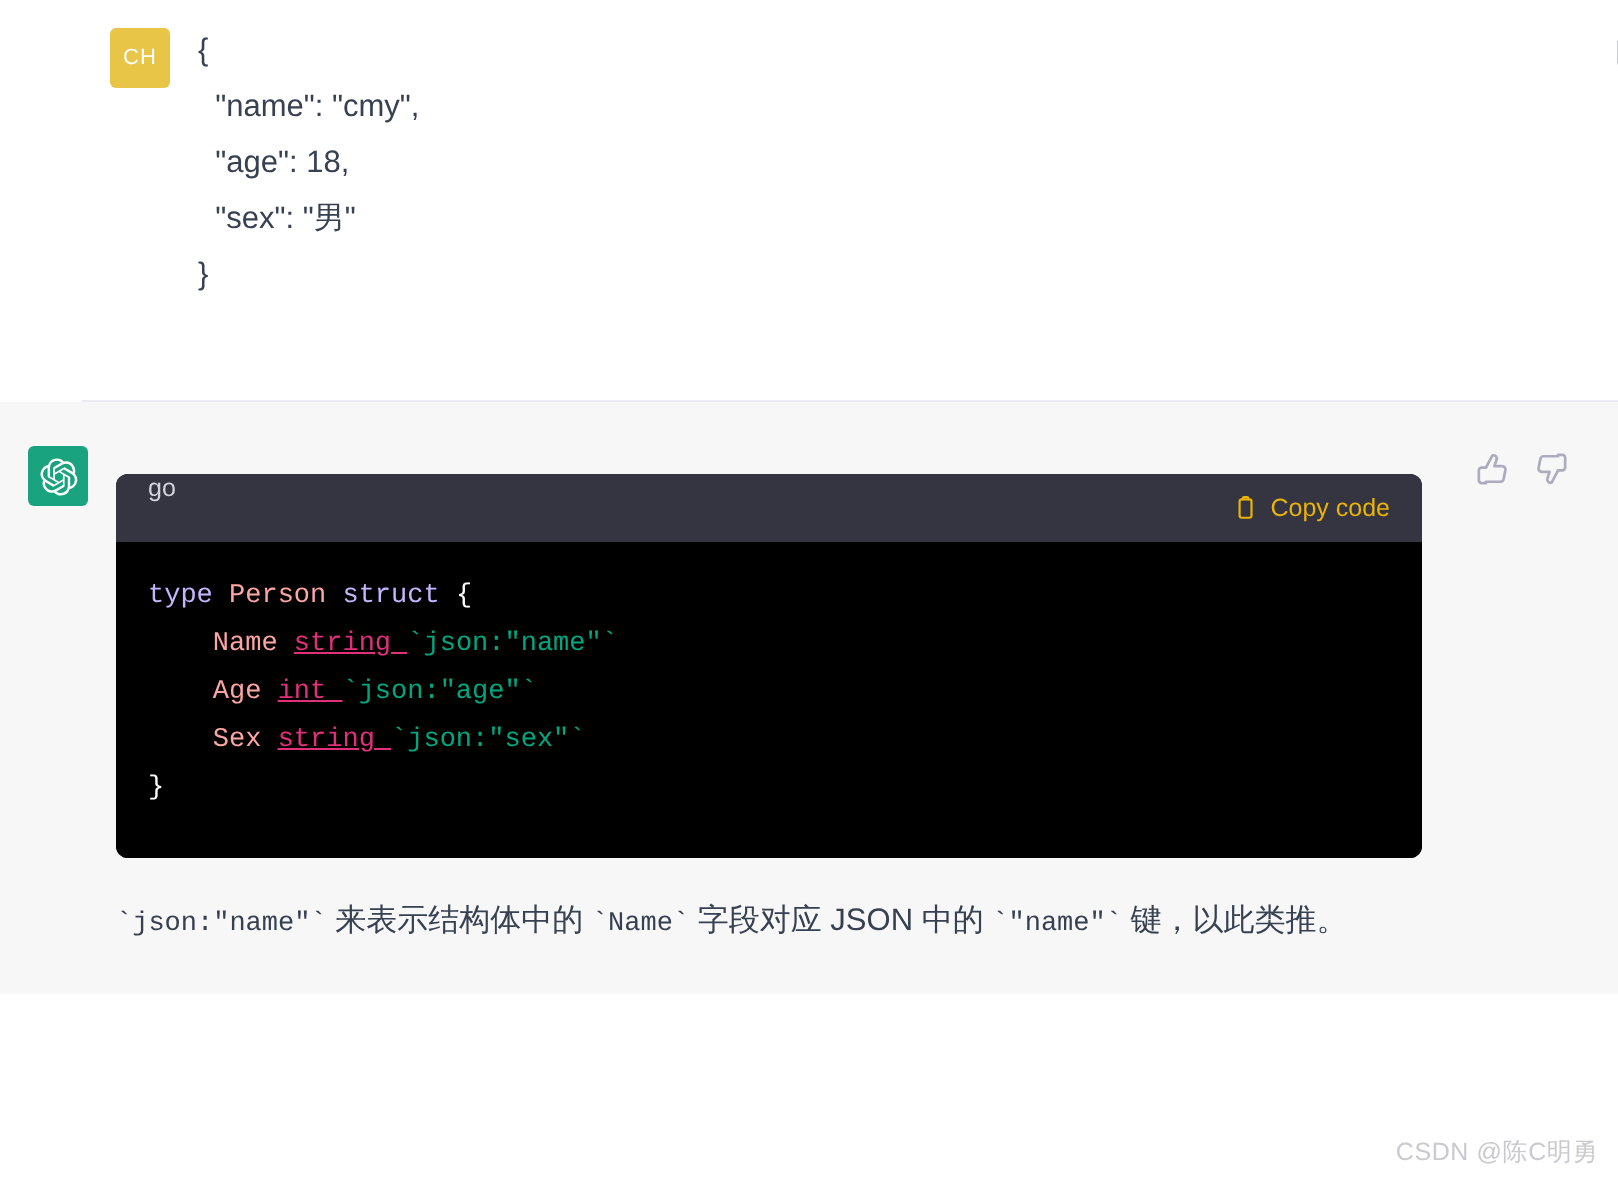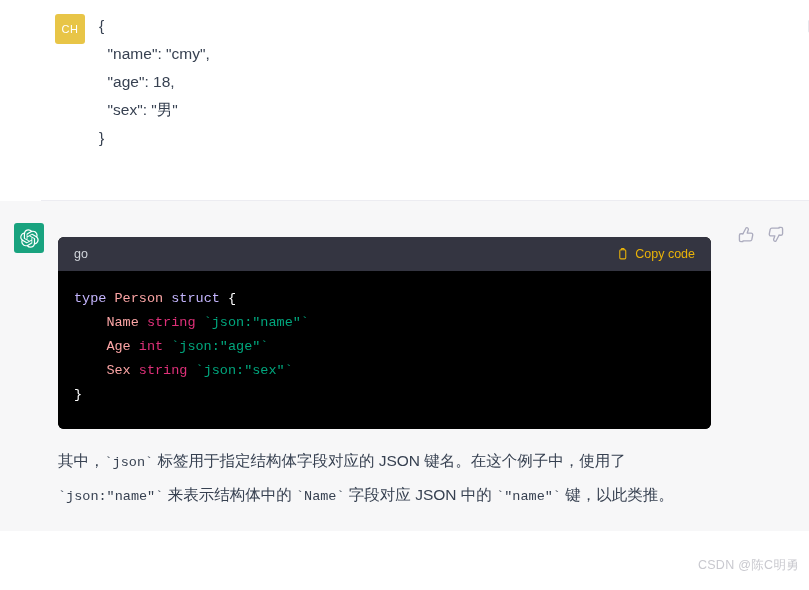--- a/index.html
+++ b/index.html
@@ -129,21 +129,20 @@
     margin: 16px 0 16px 0;
     width: 653px;
     border-radius: 6px;
     overflow: hidden;
     background: #000000;
   }
   .code-head {
     background: #343541;
     height: 34px;
     display: flex;
-    align-items: center;
     justify-content: space-between;
     padding: 0 16px;
     box-sizing: border-box;
   }
   .code-lang {
     color: #d1d5db;
     font-size: 12.5px;
     font-family: "Liberation Sans", sans-serif;
   }
   .copy-btn {
@@ -161,29 +160,29 @@
     background: #000000;
     padding: 16px 16px 22px 16px;
     font-family: "Liberation Mono", "DejaVu Sans Mono", monospace;
     font-size: 13.5px;
     line-height: 24px;
     white-space: pre;
     overflow: hidden;
   }
   .tok-kw   { color: #c4b5fd; }
   .tok-name { color: #fca5a5; }
-  .tok-type { color: #df3079; }
+  .tok-type { color: #df3079; text-decoration: underline; }
   .tok-tag  { color: #00a67d; }
   .tok-plain{ color: #ffffff; }
 
   
   .watermark {
     position: absolute;
     right: 10px;
-    bottom: 16px;
+    bottom: 5px;
     font-size: 12.5px;
     color: #c9c9cf;
     font-family: "Liberation Sans", "DejaVu Sans", sans-serif;
     user-select: none;
     letter-spacing: 0.3px;
   }
 </style>
 </head>
 <body>
 
@@ -243,23 +242,20 @@
           </span>
         </div>
         <div class="code-body"><span class="tok-kw">type </span><span class="tok-name">Person </span><span class="tok-kw">struct </span><span class="tok-plain">{</span>
 <span class="tok-name">    Name </span><span class="tok-type">string </span><span class="tok-tag">`json:"name"`</span>
 <span class="tok-name">    Age </span><span class="tok-type">int </span><span class="tok-tag">`json:"age"`</span>
 <span class="tok-name">    Sex </span><span class="tok-type">string </span><span class="tok-tag">`json:"sex"`</span>
 <span class="tok-plain">}</span></div>
       </div>
 
       <div class="para-cn">
-        <span>其中，</span><code class="inline">`json`</code><span> 标签用于指定结构体字段对应的 JSON 键名。在这个例子中，使用了</span>
-      </div>
-      <div class="para-cn">
         <code class="inline">`json:"name"`</code><span> 来表示结构体中的 </span><code class="inline">`Name`</code><span> 字段对应 JSON 中的 </span><code class="inline">`"name"`</code><span> 键，以此类推。</span>
       </div>
 
     </div>
 
     <div class="actions-col">
       <span class="icon-btn">
         <svg width="17" height="17" viewBox="0 0 24 24" fill="none" stroke="currentColor" stroke-width="1.9" stroke-linecap="round" stroke-linejoin="round">
           <path d="M7 22H4a2 2 0 0 1-2-2v-7a2 2 0 0 1 2-2h3"></path>
           <path d="M7 11l4.5-8.5a2.3 2.3 0 0 1 3 3L13 10h5.5a2.3 2.3 0 0 1 2.26 2.75l-1.3 6.5A2.3 2.3 0 0 1 17.2 21H7"></path>

